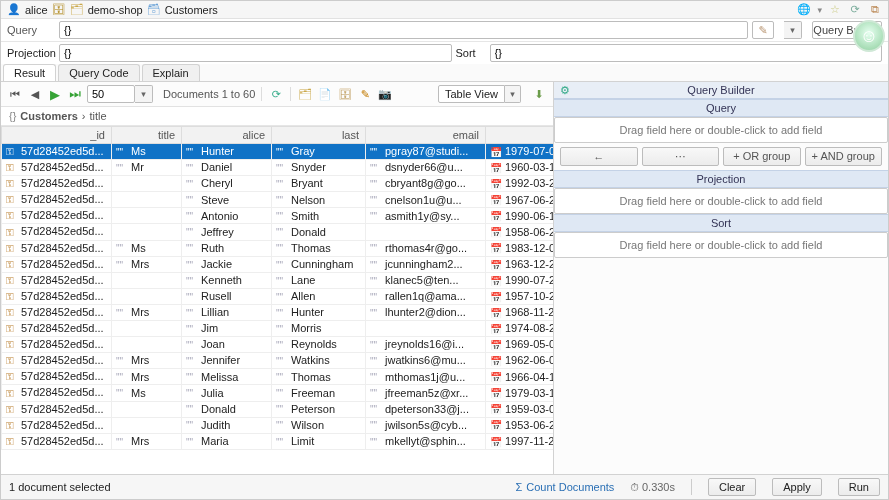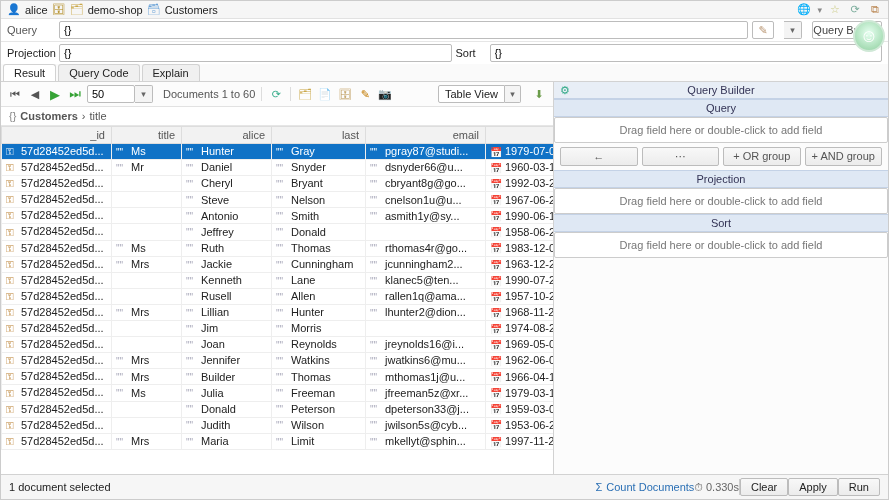--- a/index.html
+++ b/index.html
@@ -68,21 +68,21 @@
   .cell-ico.key { color:#b97e2d; }
 
   .rightpane { width:334px; display:flex; flex-direction:column; background:#fcfcfc; }
   .qbtitle { background:#e8eef6; display:flex; align-items:center; justify-content:center; padding:2px; border-bottom:1px solid #c4d2e6; position:relative; color:#335; }
   .qbtitle .gear { position:absolute; left:6px; color:#3a8; font-size:11px; }
   .section-h { background:#dfe8f4; text-align:center; padding:2px; border-top:1px solid #c4d2e6; border-bottom:1px solid #c4d2e6; color:#335; }
   .dropzone { padding:6px 4px; text-align:center; color:#777; border:1px solid #ccc; background:#fff; border-radius:2px; }
   .btnrow { display:flex; gap:4px; padding:4px 6px; }
   .gbtn { flex:1; border:1px solid #bcbcbc; border-radius:2px; background:linear-gradient(#f8f8f8,#ececec); padding:2px 2px; text-align:center; color:#555; font-size:11px; }
 
-  .statusbar { border-top:1px solid #d2d2d2; background:#f6f6f6; display:flex; align-items:center; padding:3px 8px; gap:0; }
+  .statusbar { border-top:1px solid #d2d2d2; background:#f6f6f6; display:flex; align-items:center; padding:3px 8px; gap:16px; }
   .statusbar .spacer { flex:1; }
   .sbtn { border:1px solid #bcbcbc; border-radius:2px; background:linear-gradient(#f8f8f8,#ececec); padding:2px 10px; }
   .linkish { color:#2a6fb4; display:flex; align-items:center; gap:4px; }
 
   .profile-pic { position:absolute; right:4px; top:20px; width:32px; height:32px; border-radius:50%; background:radial-gradient(circle at 50% 40%, #e6fff0, #8ecf9e); border:2px solid #cfe8d6; display:flex;align-items:center;justify-content:center; color:#fff; font-size:18px;}
 </style>
 </head>
 <body>
 
 <div class="win">
@@ -294,21 +294,21 @@
                 <td><span class="cell-ico key">⚿</span><span>57d28452ed5d...</span></td>
                 <td><span class="cell-ico ">""</span><span>Mrs</span></td>
                 <td><span class="cell-ico ">""</span><span>Jennifer</span></td>
                 <td><span class="cell-ico ">""</span><span>Watkins</span></td>
                 <td><span class="cell-ico ">""</span><span>jwatkins6@mu...</span></td>
                 <td><span class="cell-ico ">📅</span><span>1962-06-06T02:...</span></td>
               </tr>
               <tr>
                 <td><span class="cell-ico key">⚿</span><span>57d28452ed5d...</span></td>
                 <td><span class="cell-ico ">""</span><span>Mrs</span></td>
-                <td><span class="cell-ico ">""</span><span>Builder</span></td>
+                <td><span class="cell-ico ">""</span><span>Melissa</span></td>
                 <td><span class="cell-ico ">""</span><span>Thomas</span></td>
                 <td><span class="cell-ico ">""</span><span>mthomas1j@u...</span></td>
                 <td><span class="cell-ico ">📅</span><span>1966-04-12T02:...</span></td>
               </tr>
               <tr>
                 <td><span class="cell-ico key">⚿</span><span>57d28452ed5d...</span></td>
                 <td><span class="cell-ico ">""</span><span>Ms</span></td>
                 <td><span class="cell-ico ">""</span><span>Julia</span></td>
                 <td><span class="cell-ico ">""</span><span>Freeman</span></td>
                 <td><span class="cell-ico ">""</span><span>jfreeman5z@xr...</span></td>

